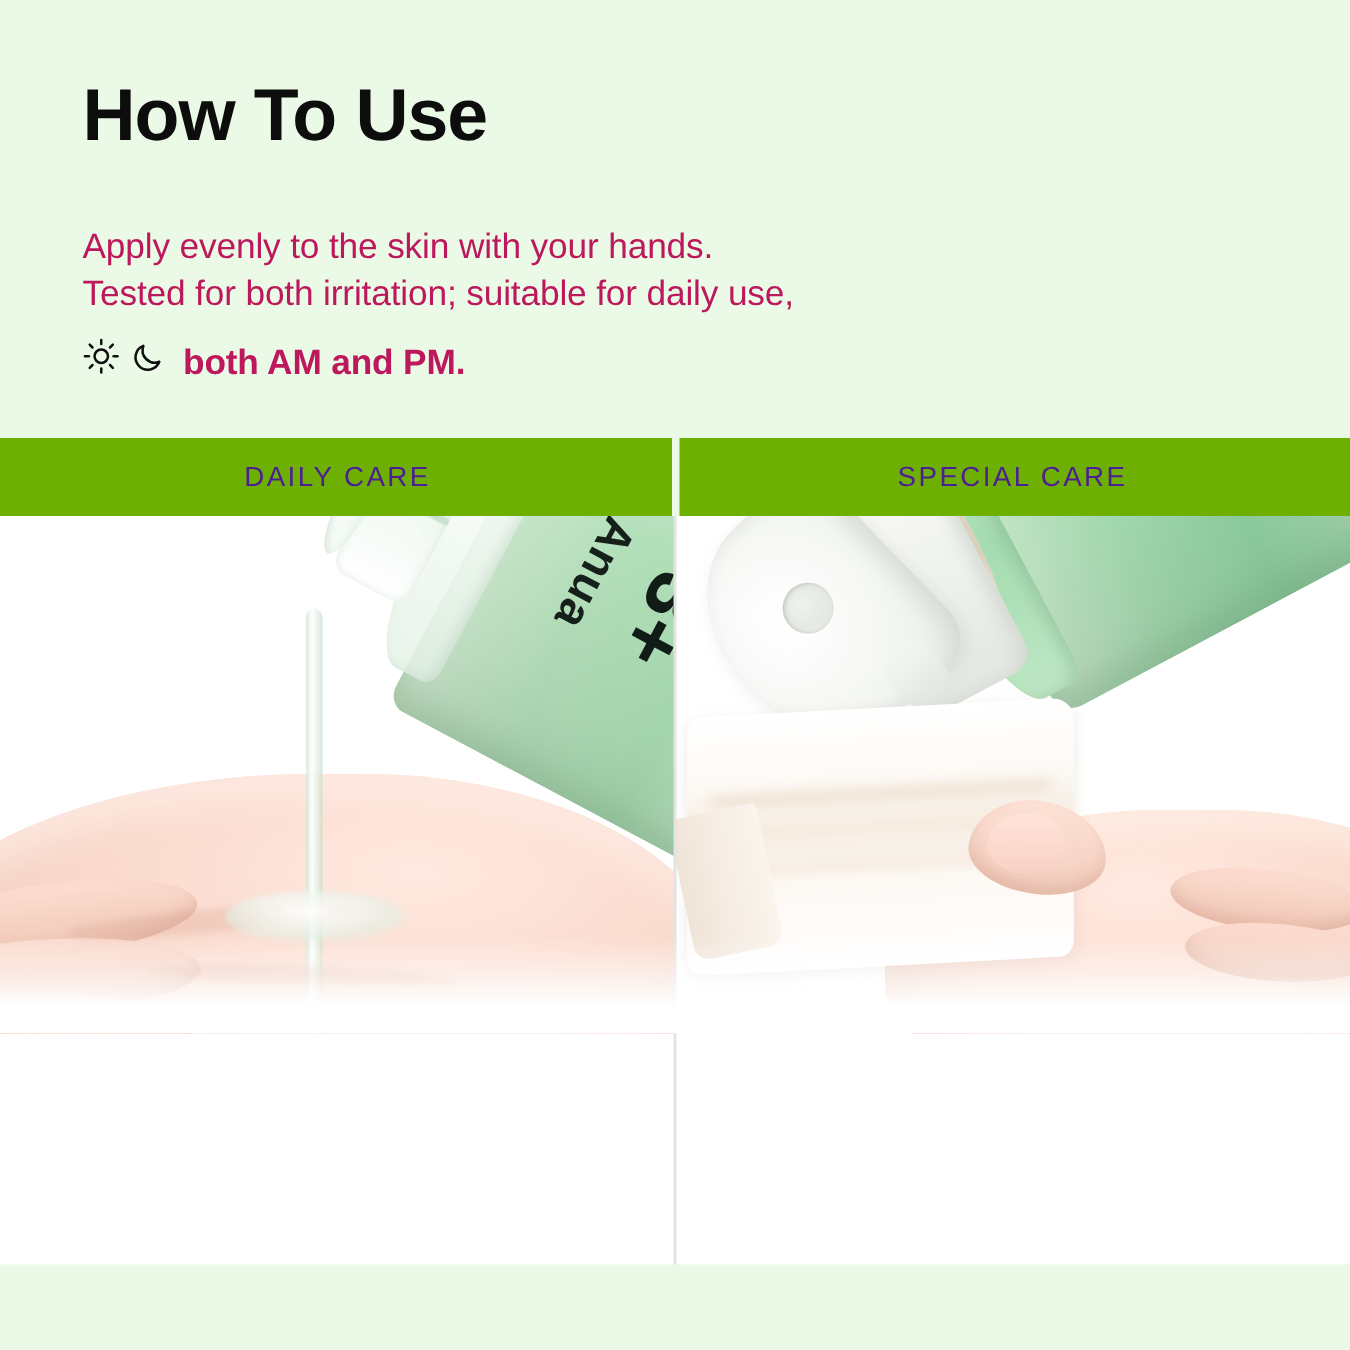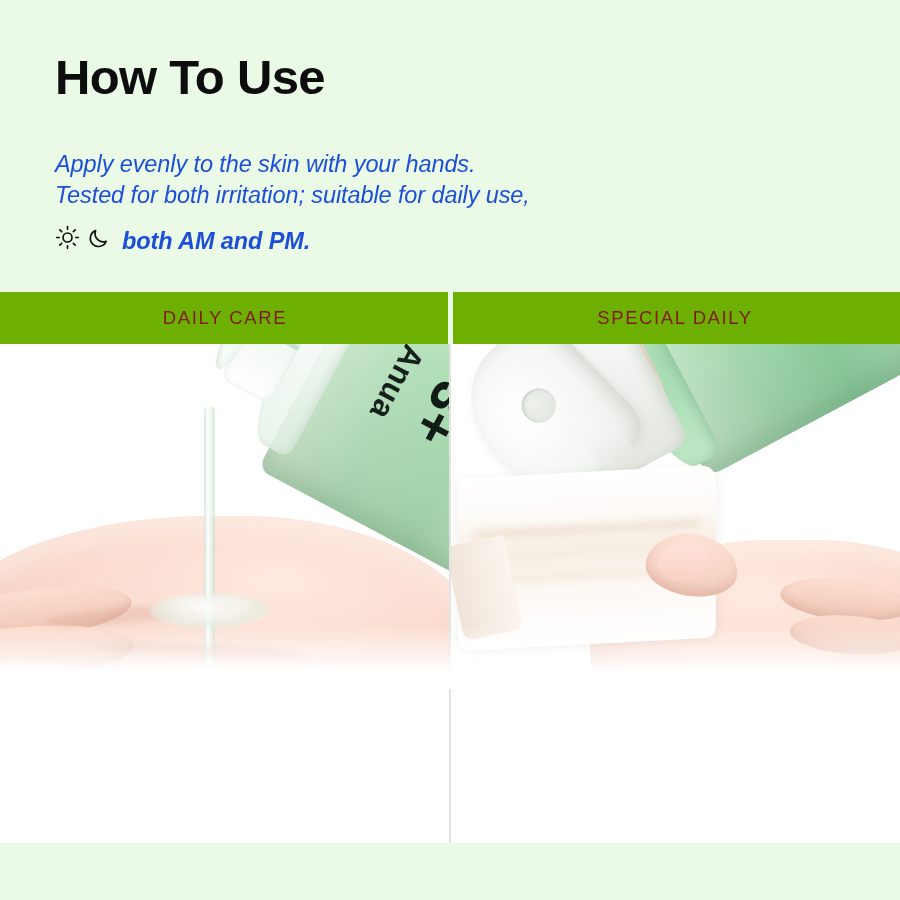--- a/index.html
+++ b/index.html
@@ -34,23 +34,22 @@
     font-size: 49px;
     font-weight: 700;
     letter-spacing: -0.7px;
     color: #0d0d0d;
     line-height: 1.05;
     margin: 0 0 46px 0;
   }
   .intro-lines {
     font-size: 23.5px;
     line-height: 31px;
-    color: #1d4ed8;
+    color: #be185d;
     letter-spacing: -0.1px;
-    font-style: italic;
   }
   .intro-line { white-space: nowrap; }
   .ampm-line {
     display: flex;
     align-items: center;
     gap: 7px;
     margin-top: 14px;
   }
   .ampm-text {
     font-weight: 700;
@@ -82,21 +81,21 @@
   }
   .band-cell.right { background: #6db002; }
   .band-gap {
     position: absolute;
     left: 448px; top: 292px;
     width: 5px; height: 52px;
     background: #eafae6;
     z-index: 3;
   }
   .band-label {
-    color: #7f1d1d;
+    color: #4c1d95;
     font-size: 18.5px;
     letter-spacing: 1.6px;
     font-weight: 400;
   }
 
   
   .panels {
     position: absolute;
     left: 0; top: 344px;
     width: 900px;
@@ -447,21 +446,21 @@
         <span class="ampm-text">both AM and PM.</span>
       </div>
     </div>
   </div>
 
   <div class="band">
     <div class="band-cell left">
       <span class="band-label">DAILY CARE</span>
     </div>
     <div class="band-cell right">
-      <span class="band-label">SPECIAL DAILY</span>
+      <span class="band-label">SPECIAL CARE</span>
     </div>
   </div>
   <div class="band-gap"></div>
 
   <div class="panels">
 
     <div class="panel">
       <div class="photo">
 
         <div class="bottle-l">

